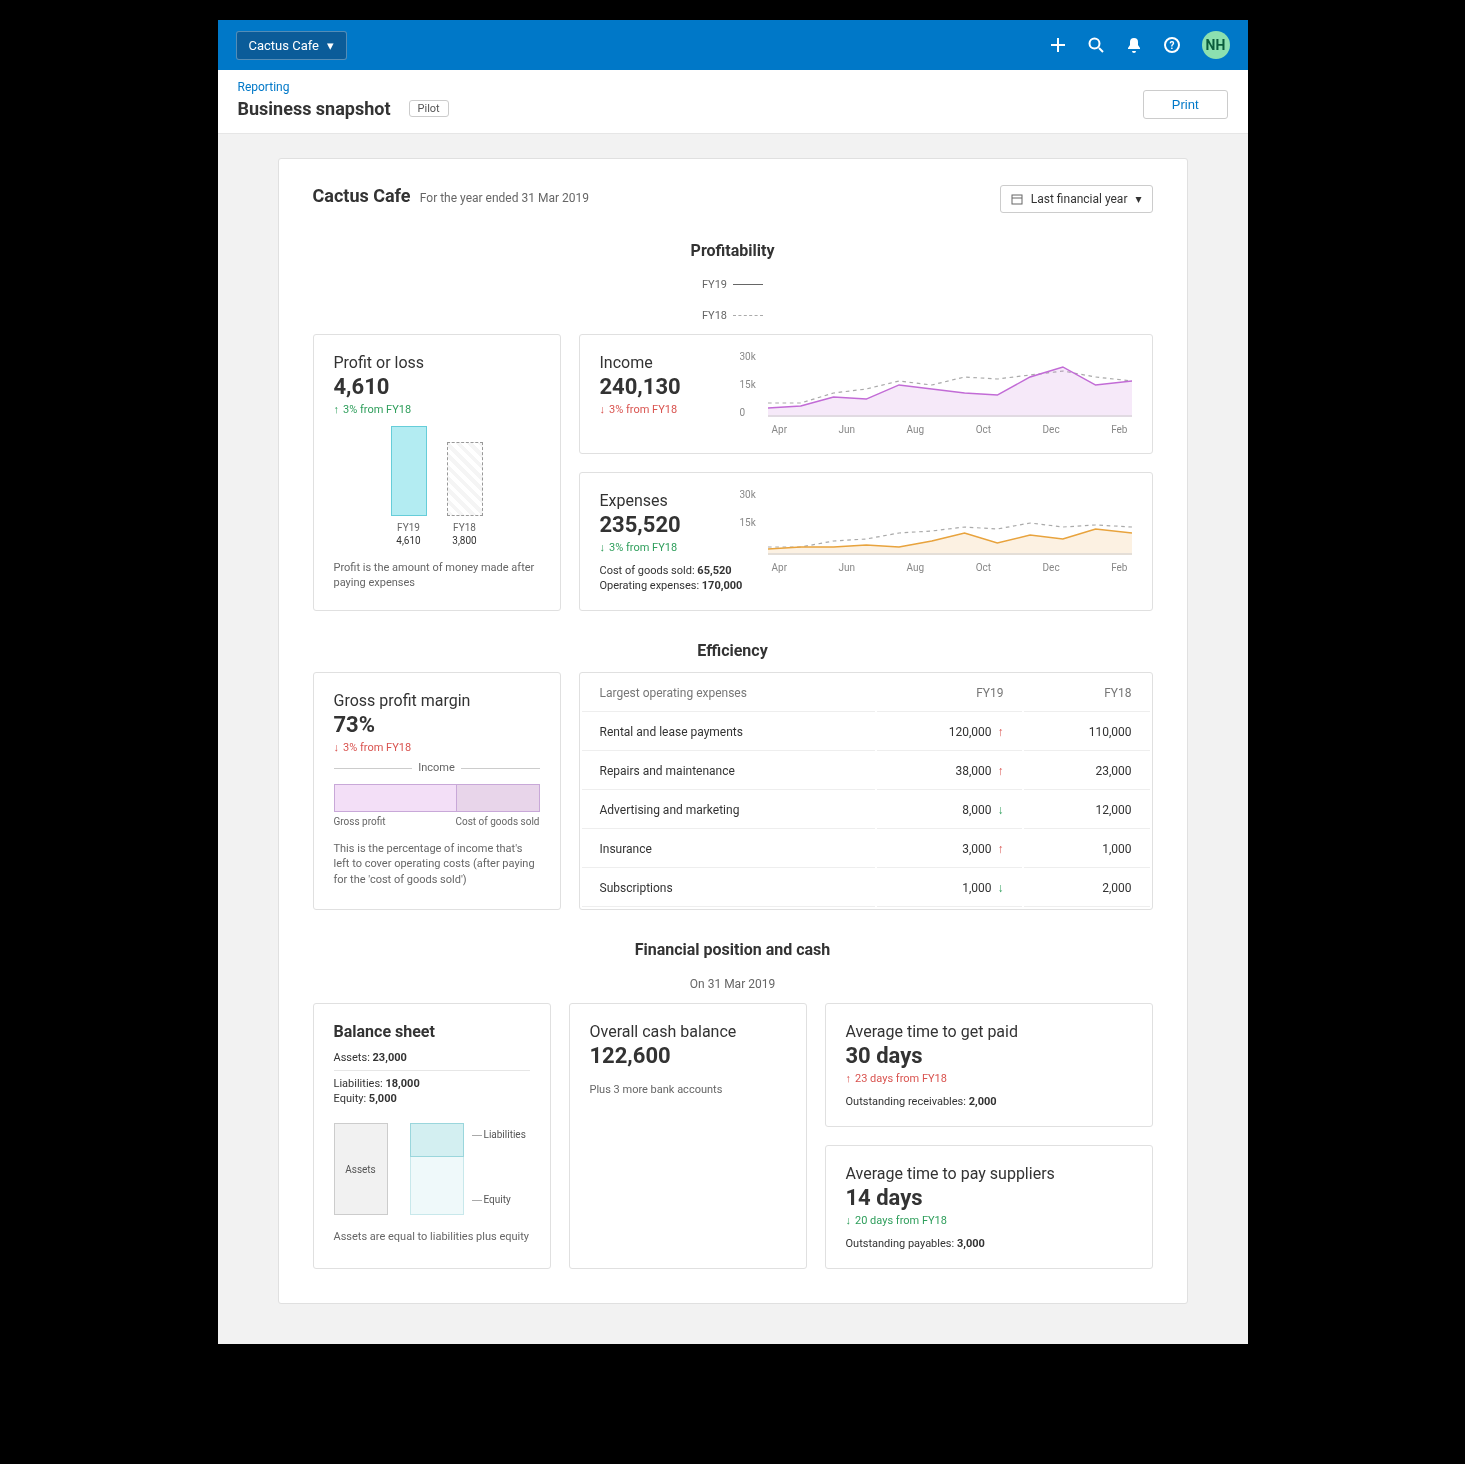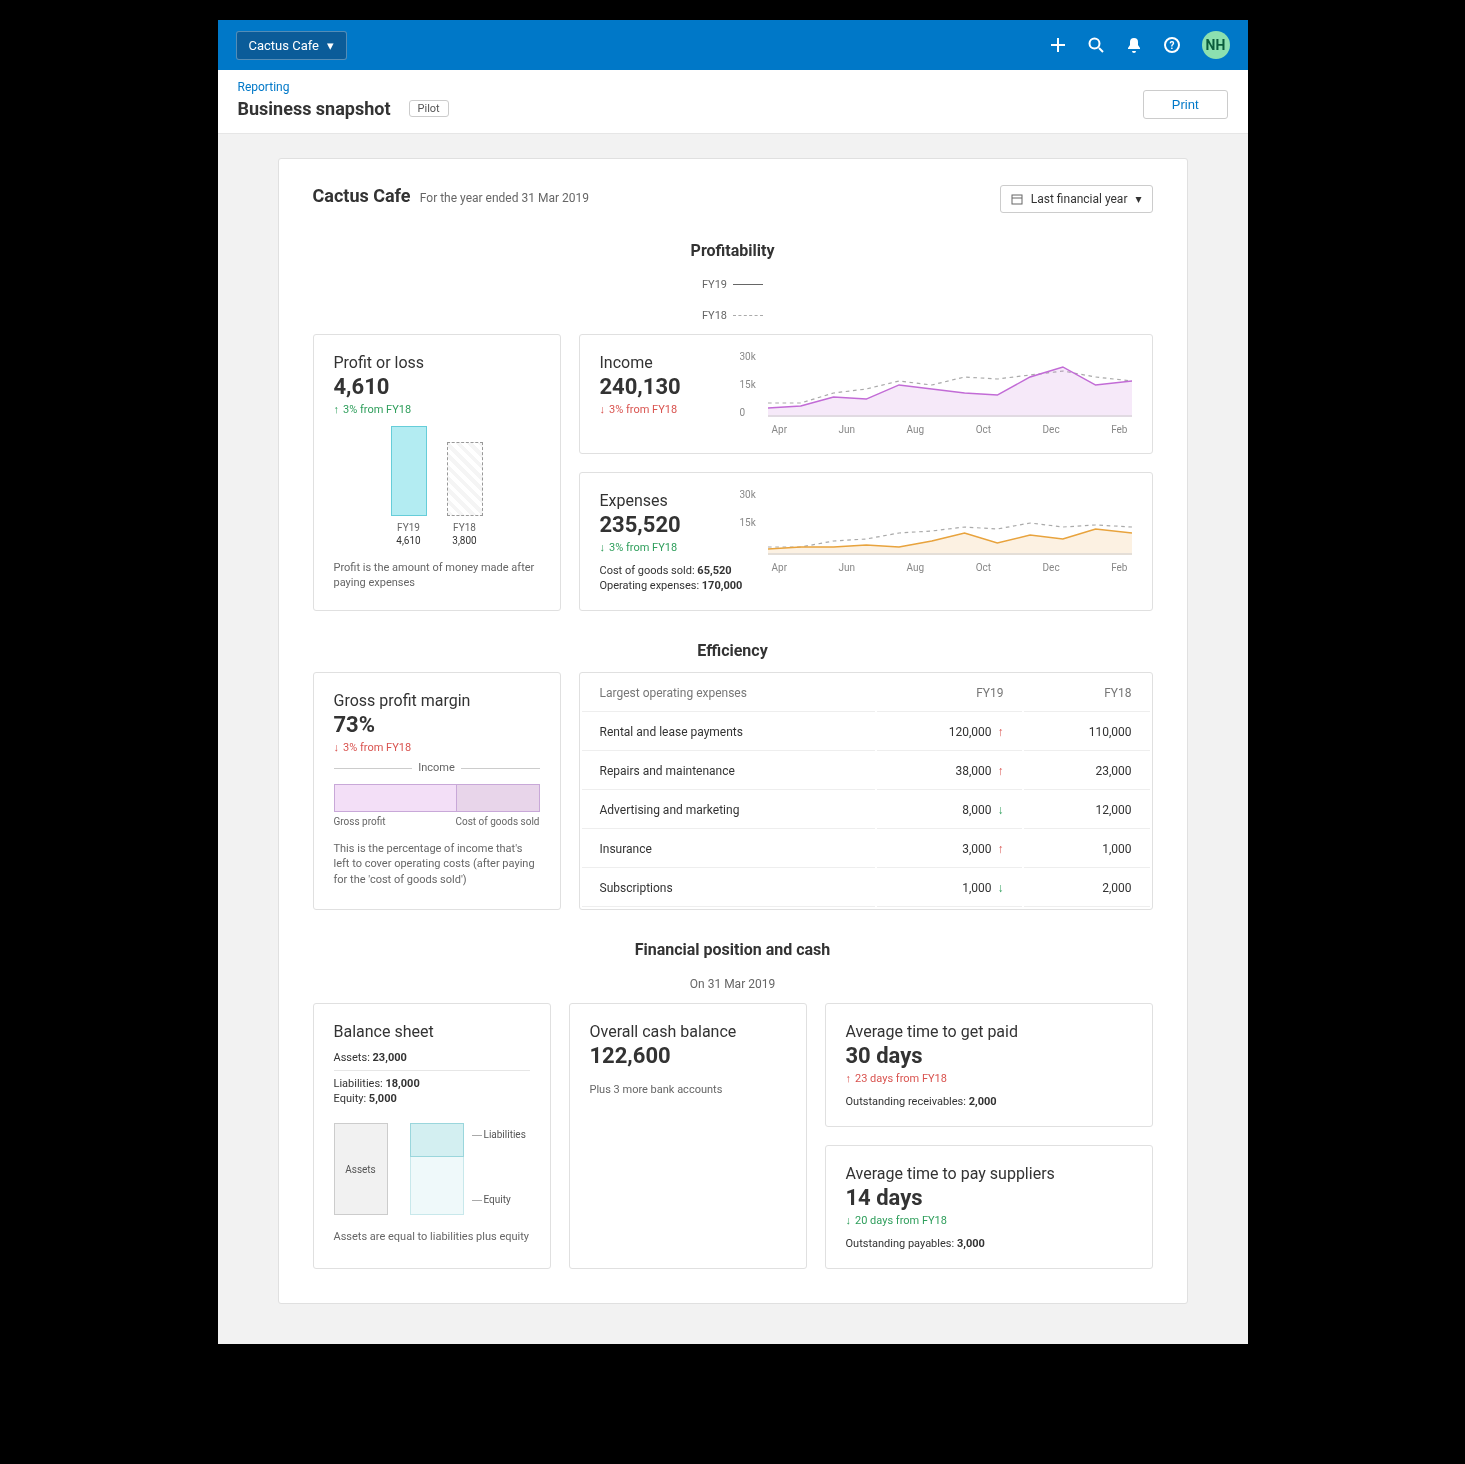--- a/index.html
+++ b/index.html
@@ -304,21 +304,21 @@
       </div>
 
       <div class="section-title" style="margin-top:30px;">
         <span>Financial position and cash</span>
         <span class="report-range" style="margin-left:0;">On 31 Mar 2019</span>
       </div>
 
       <div class="row">
 
         <div class="box" style="width:238px;">
-          <div class="label" style="font-weight:normal;">Balance sheet</div>
+          <div class="label" style="font-weight:bold;">Balance sheet</div>
           <div class="small-meta"><span>Assets:</span> <b>23,000</b></div>
           <div class="divider"></div>
           <div class="small-meta" style="margin-top:0;"><span>Liabilities:</span> <b>18,000</b></div>
           <div class="small-meta" style="margin-top:2px;"><span>Equity:</span> <b>5,000</b></div>
           <div class="balance-block">
             <div class="bal-assets">Assets</div>
             <div style="display:flex;">
               <div class="bal-le">
                 <div class="liab"></div>
                 <div class="eq"></div>

